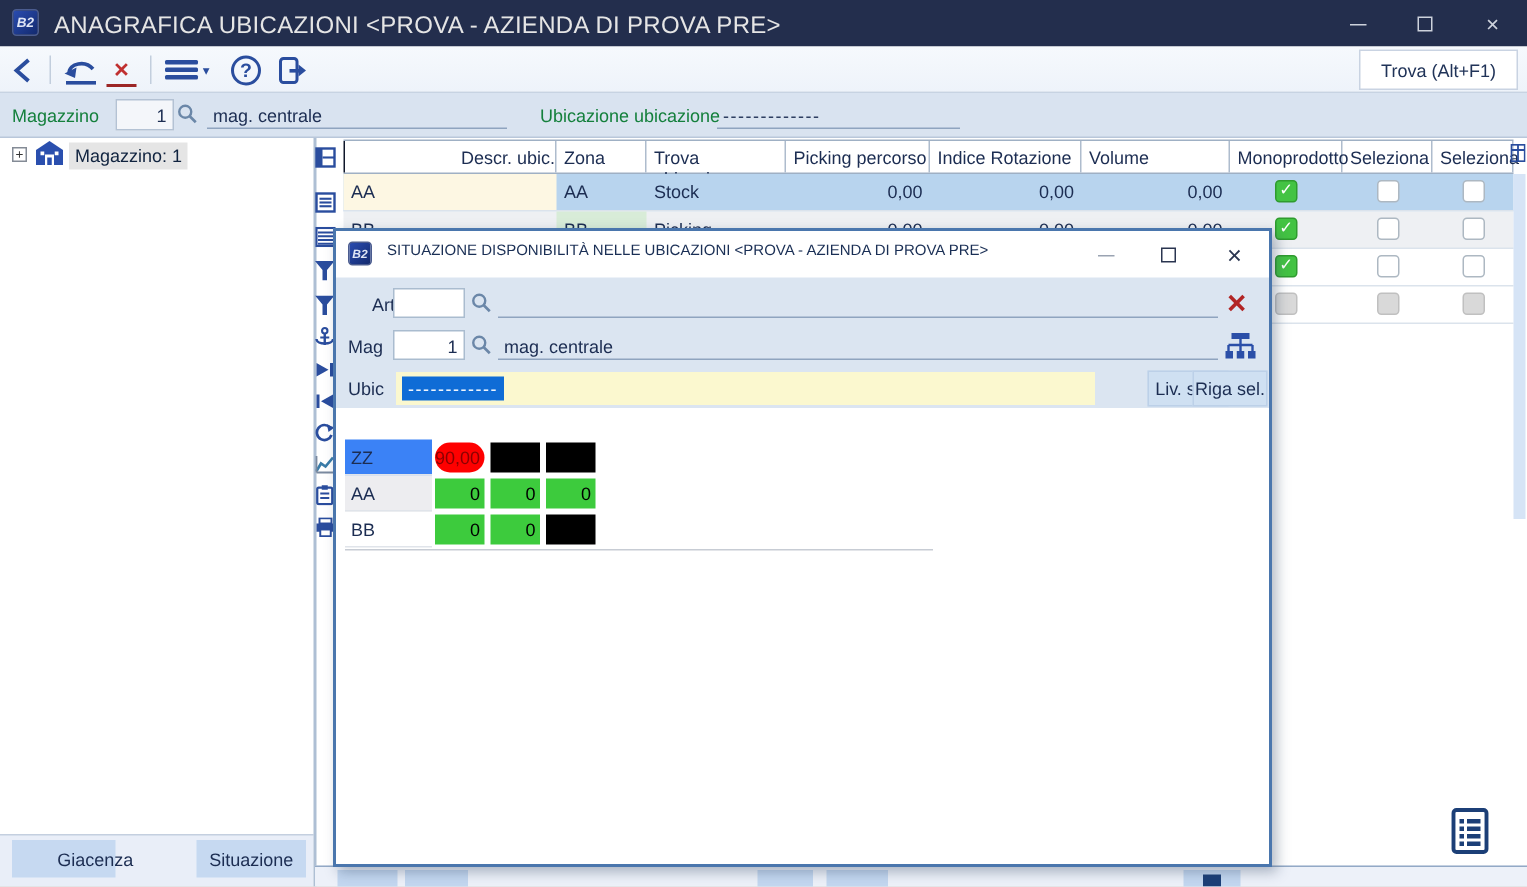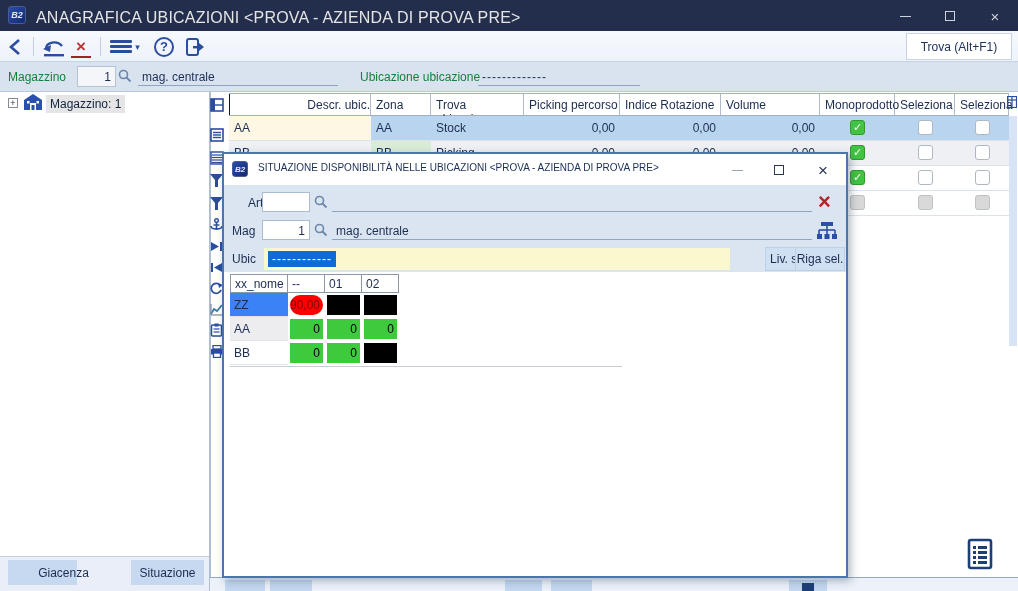--- a/index.html
+++ b/index.html
@@ -468,26 +468,20 @@
     <span class="dlg-label" style="left:8px; top:127px; top:98px;">Ubic</span>
     <div class="abs" style="left:0; top:92px; width:100%; height:26px; background:#dbe5f1;">
       <span class="dlg-label" style="left:8px; top:6px;">Ubic</span>
       <div class="yellow-field" style="top:2px;">
         <span class="sel-dashes">------------</span>
       </div>
       <div class="dlg-btn" style="left:541px; width:54px; top:1px;">Liv. sup.</div>
       <div class="dlg-btn" style="left:571px; width:50px; top:1px;">Riga sel.</div>
     </div>
 
-    <div class="dg-header">
-      <div class="hc" style="width:58px;">xx_nome</div>
-      <div class="hc" style="width:37px;">--</div>
-      <div class="hc" style="width:37px;">01</div>
-      <div class="hc" style="width:37px;">02</div>
-    </div>
 
     <div class="dg-row" style="top:139px;">
       <div class="dg-name name-sel">ZZ</div>
       <div class="dg-cell">
           <div class="dg-block bg-red">90,00</div>
         </div>
       <div class="dg-cell">
           <div class="dg-block bg-black"></div>
         </div>
       <div class="dg-cell">

